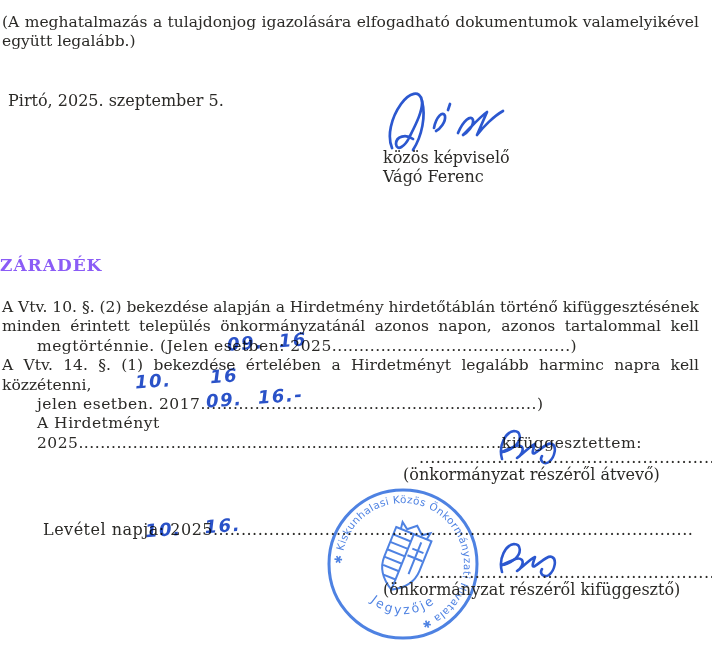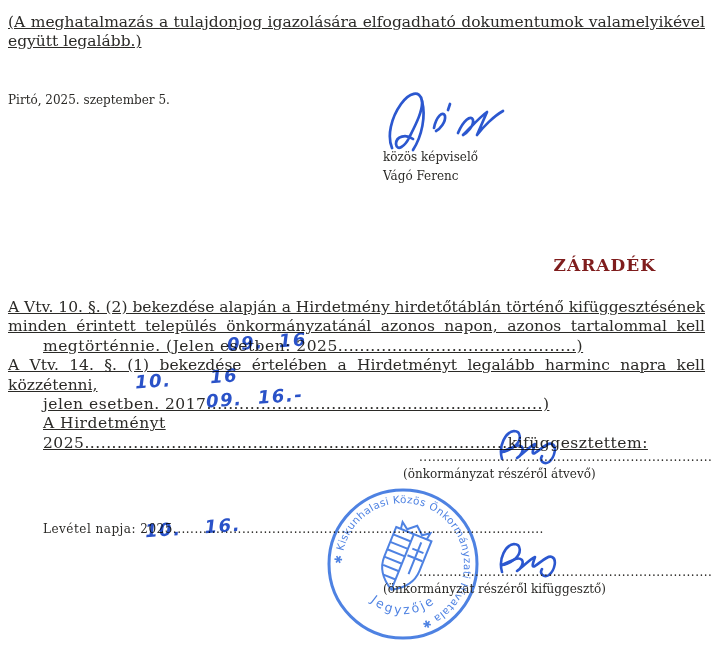--- a/index.html
+++ b/index.html
@@ -1,23 +1,23 @@
 <!DOCTYPE html>
 <html><head>
 <meta charset="utf-8">
 <style>
   html,body{margin:0;padding:0;background:#ffffff;}
   .page{position:relative;width:712px;height:647px;background:#ffffff;overflow:hidden;
         font-family:"DejaVu Serif",serif;color:#2b2a27;}
-  .t{position:absolute;font-size:12px;line-height:19.8px;color:#2b2a27;}
-  .blk{position:absolute;left:8px;width:697px;text-decoration:underline;}
+  .t{position:absolute;font-size:16px;line-height:19.8px;color:#2b2a27;}
+  .blk{position:absolute;left:2px;width:697px;}
   .blk div{font-size:15.5px;line-height:19.4px;color:#2b2a27;}
   .just{text-align:justify;text-align-last:justify;}
-  .title{position:absolute;left:0;width:656px;text-align:right;font-weight:bold;
-         font-size:17px;letter-spacing:1px;color:#7f1d1d;}
+  .title{position:absolute;left:0;width:656px;text-align:left;font-weight:bold;
+         font-size:17px;letter-spacing:1px;color:#8b5cf6;}
   .hand{position:absolute;font-family:"DejaVu Sans",sans-serif;font-style:italic;font-weight:bold;
         color:#2a52c8;font-size:18px;letter-spacing:1.5px;transform:rotate(-4deg);
         white-space:pre;mix-blend-mode:multiply;}
   .sig{position:absolute;mix-blend-mode:multiply;}
   .stamp{position:absolute;mix-blend-mode:multiply;opacity:.93;}
   .dots{letter-spacing:.5px;margin-left:35px;}
 </style>
 </head>
 <body>
 

